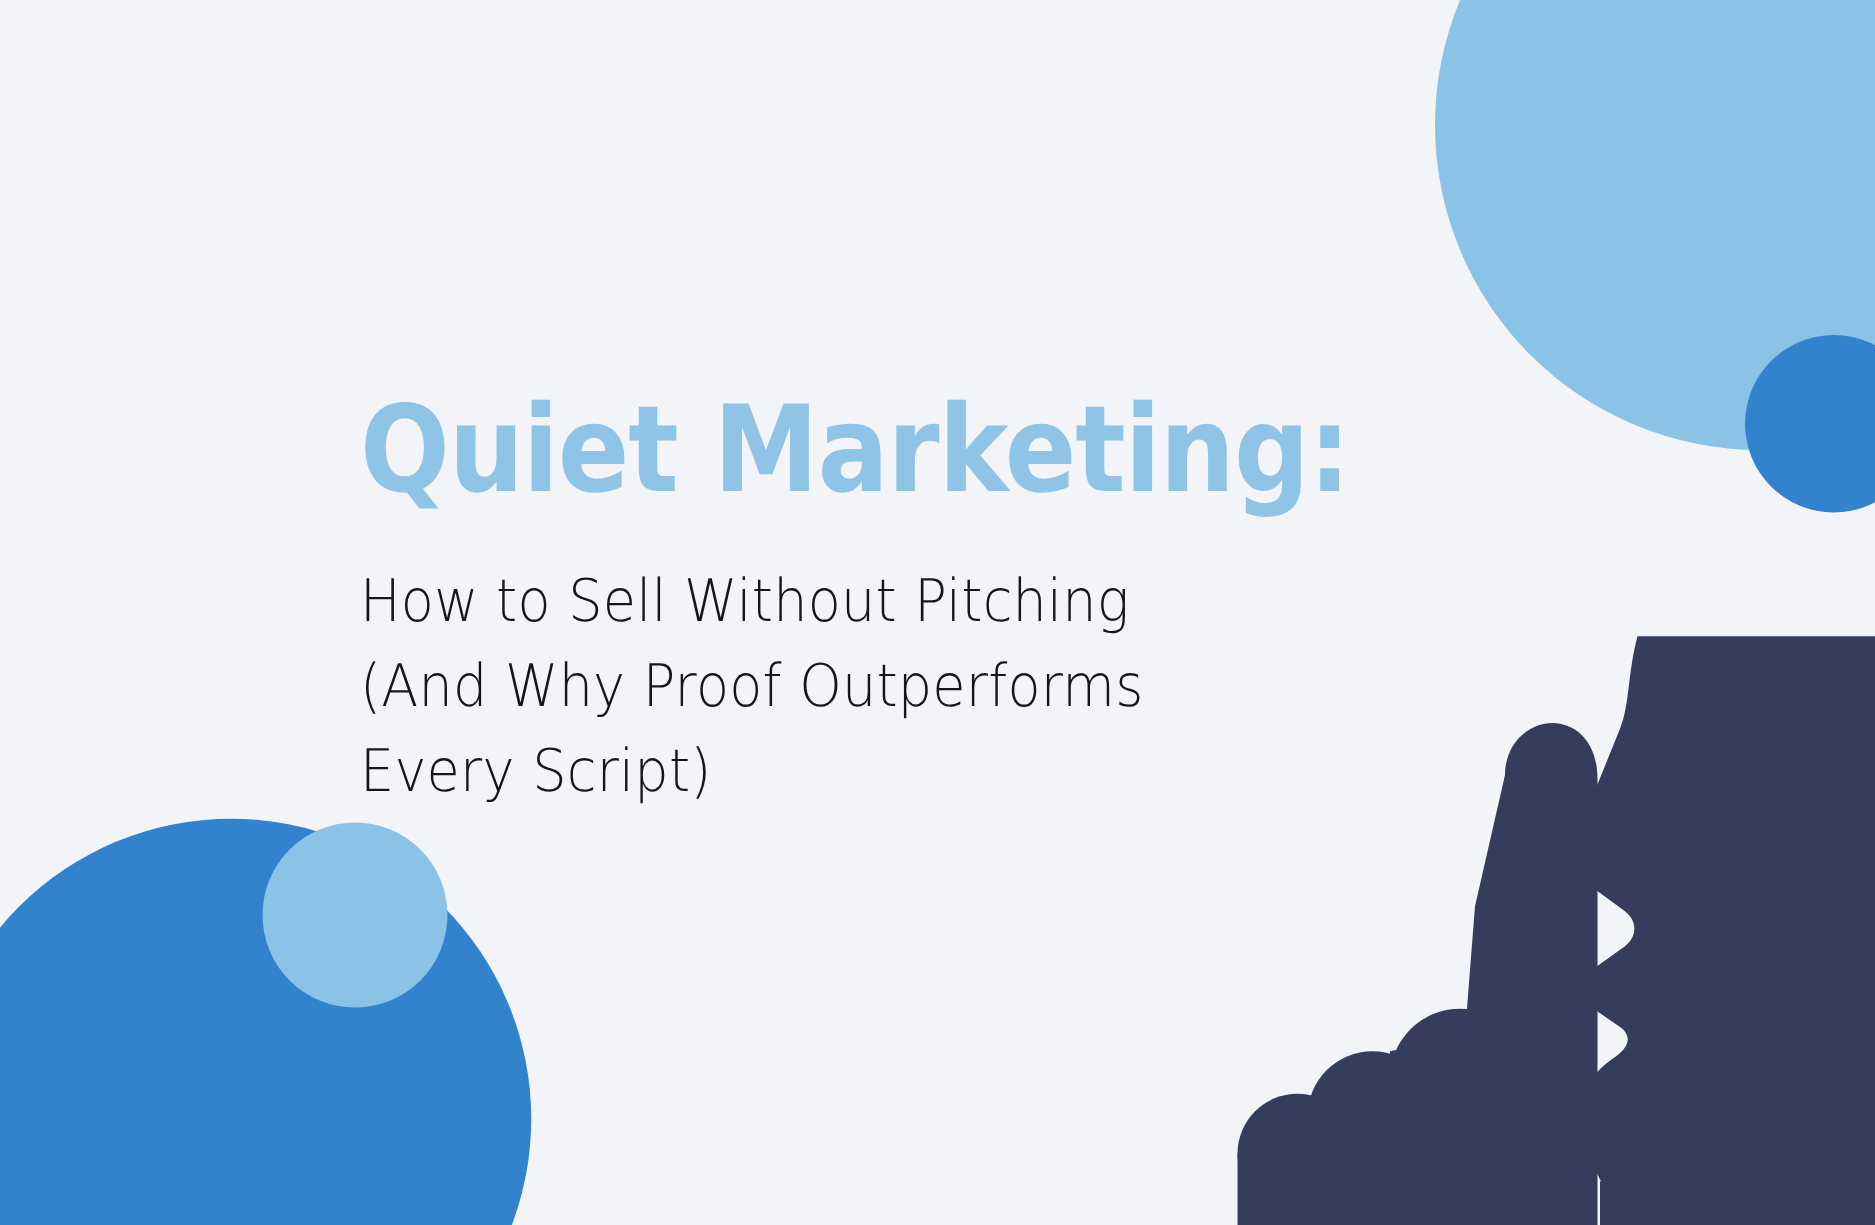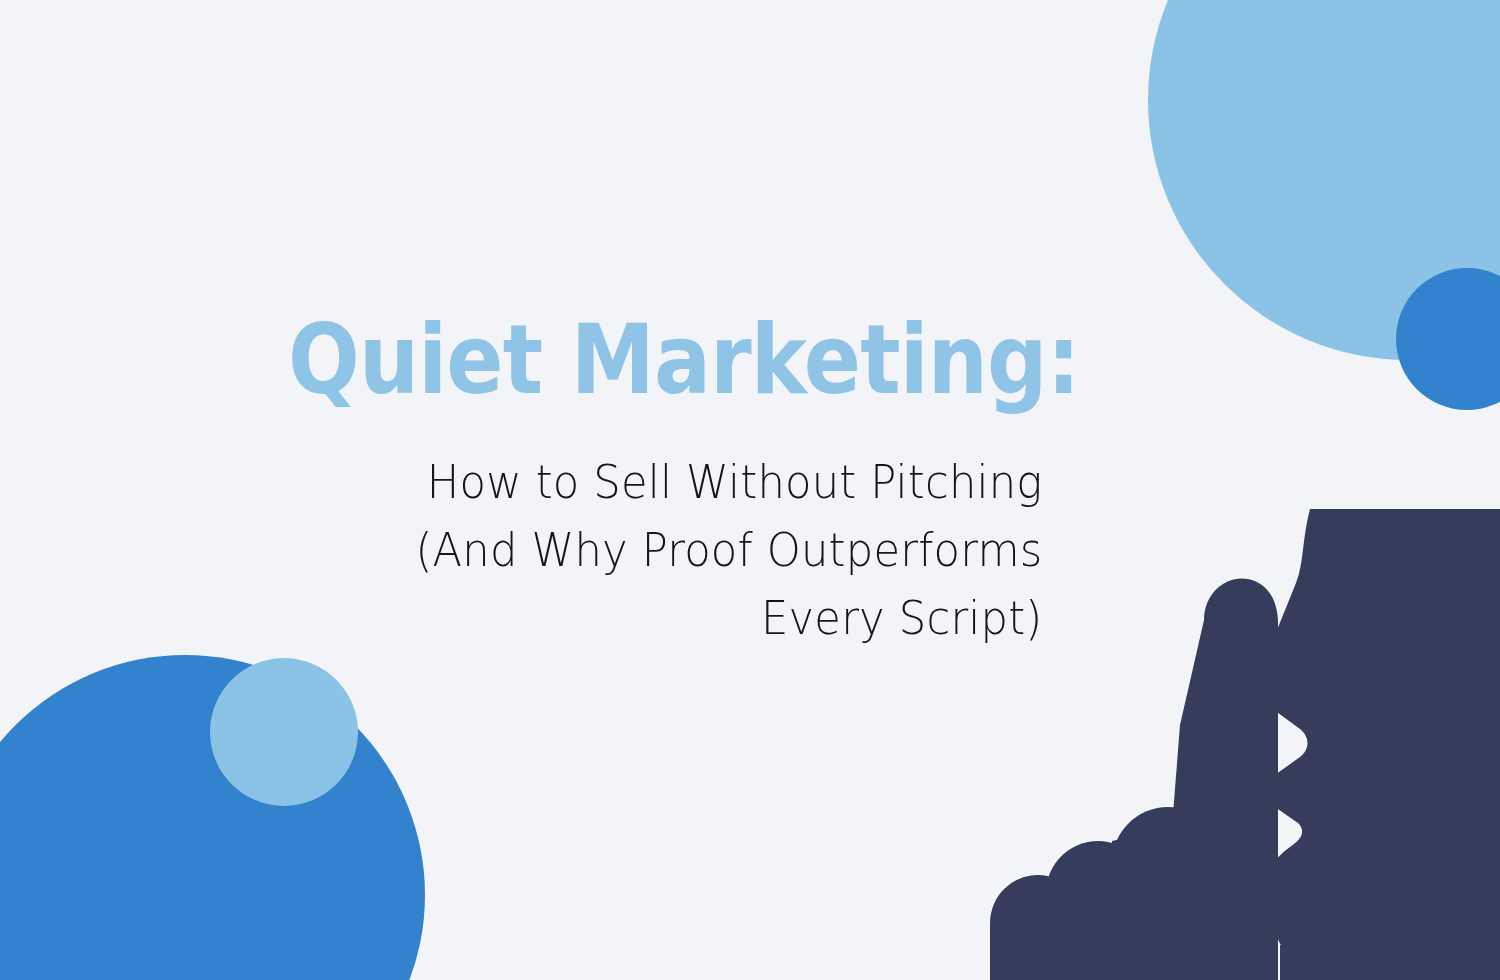--- a/index.html
+++ b/index.html
@@ -75,21 +75,20 @@
     width: 100%;
     height: 100%;
   }
 
   
   #text-block {
     position: absolute;
     left: 288px;
     top: 312px;
     width: 820px;
-    text-align: right;
   }
 
   #poster-title {
     margin: 0;
     color: #8fc4e6;
     font-family: "DejaVu Sans", "Liberation Sans", sans-serif;
     font-size: 96px;
     font-weight: 700;
     line-height: 1.0;
     letter-spacing: -1px;

